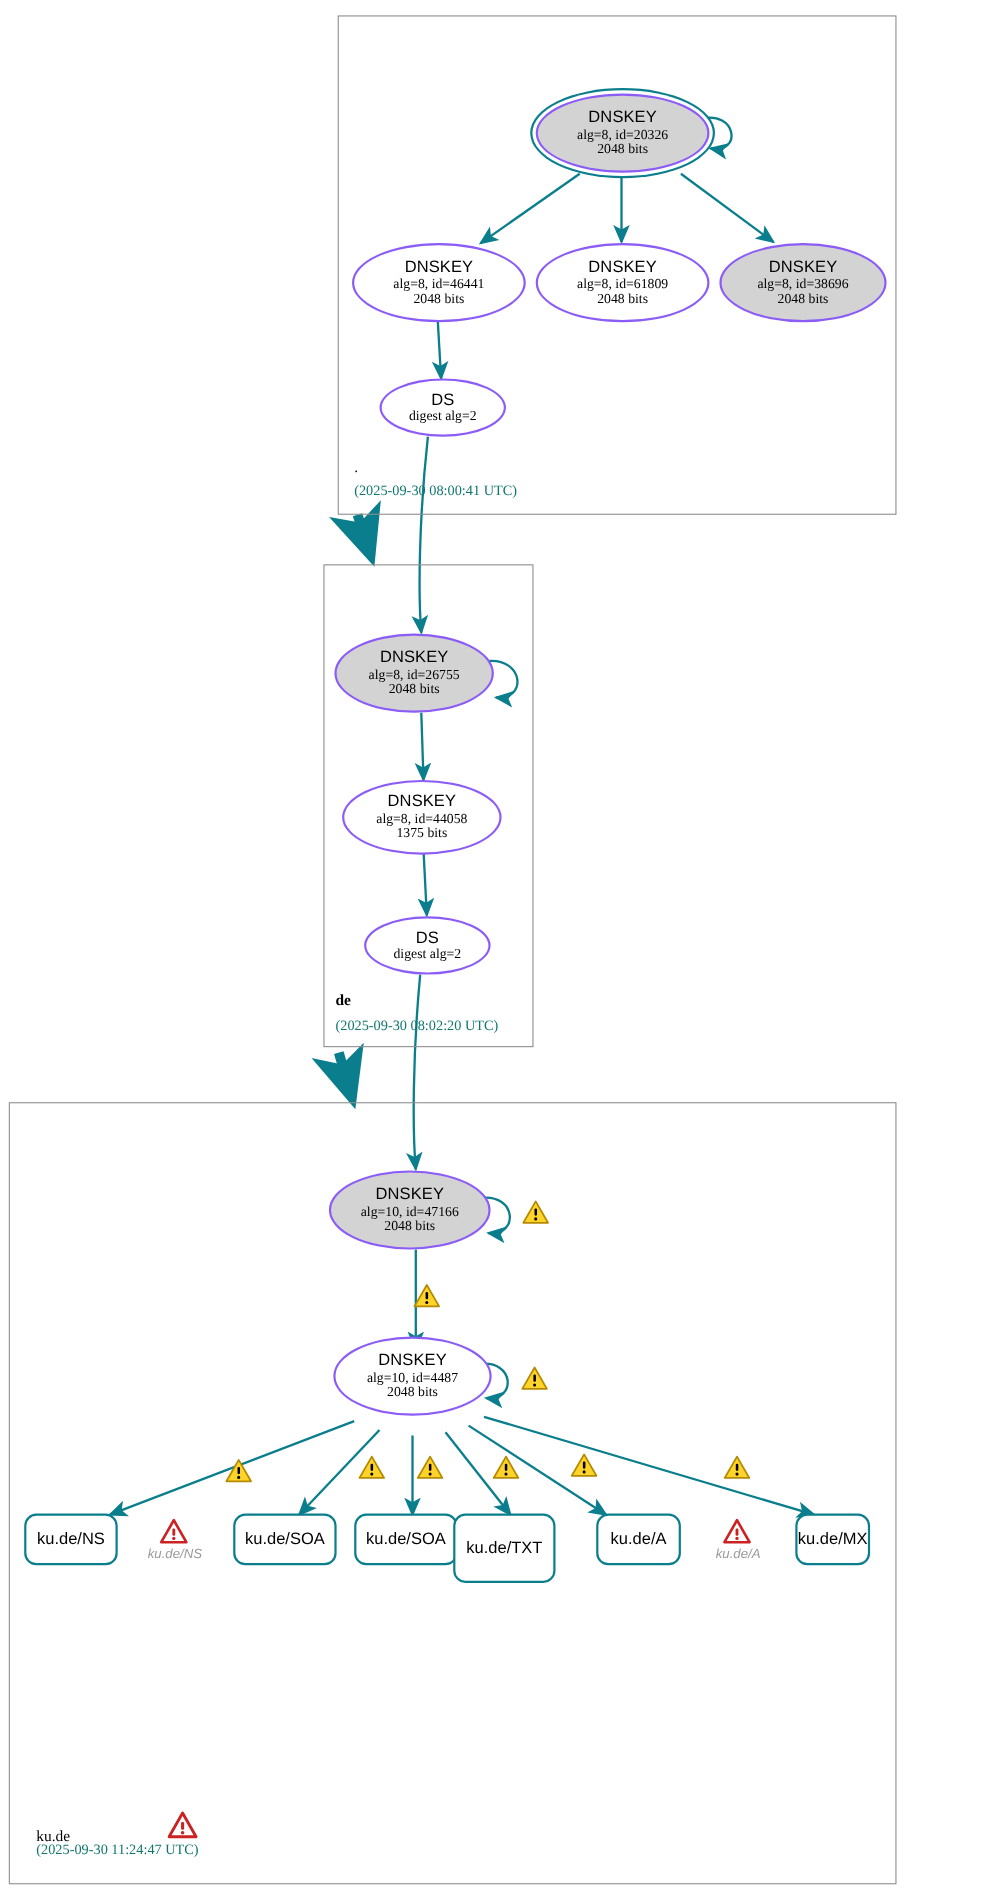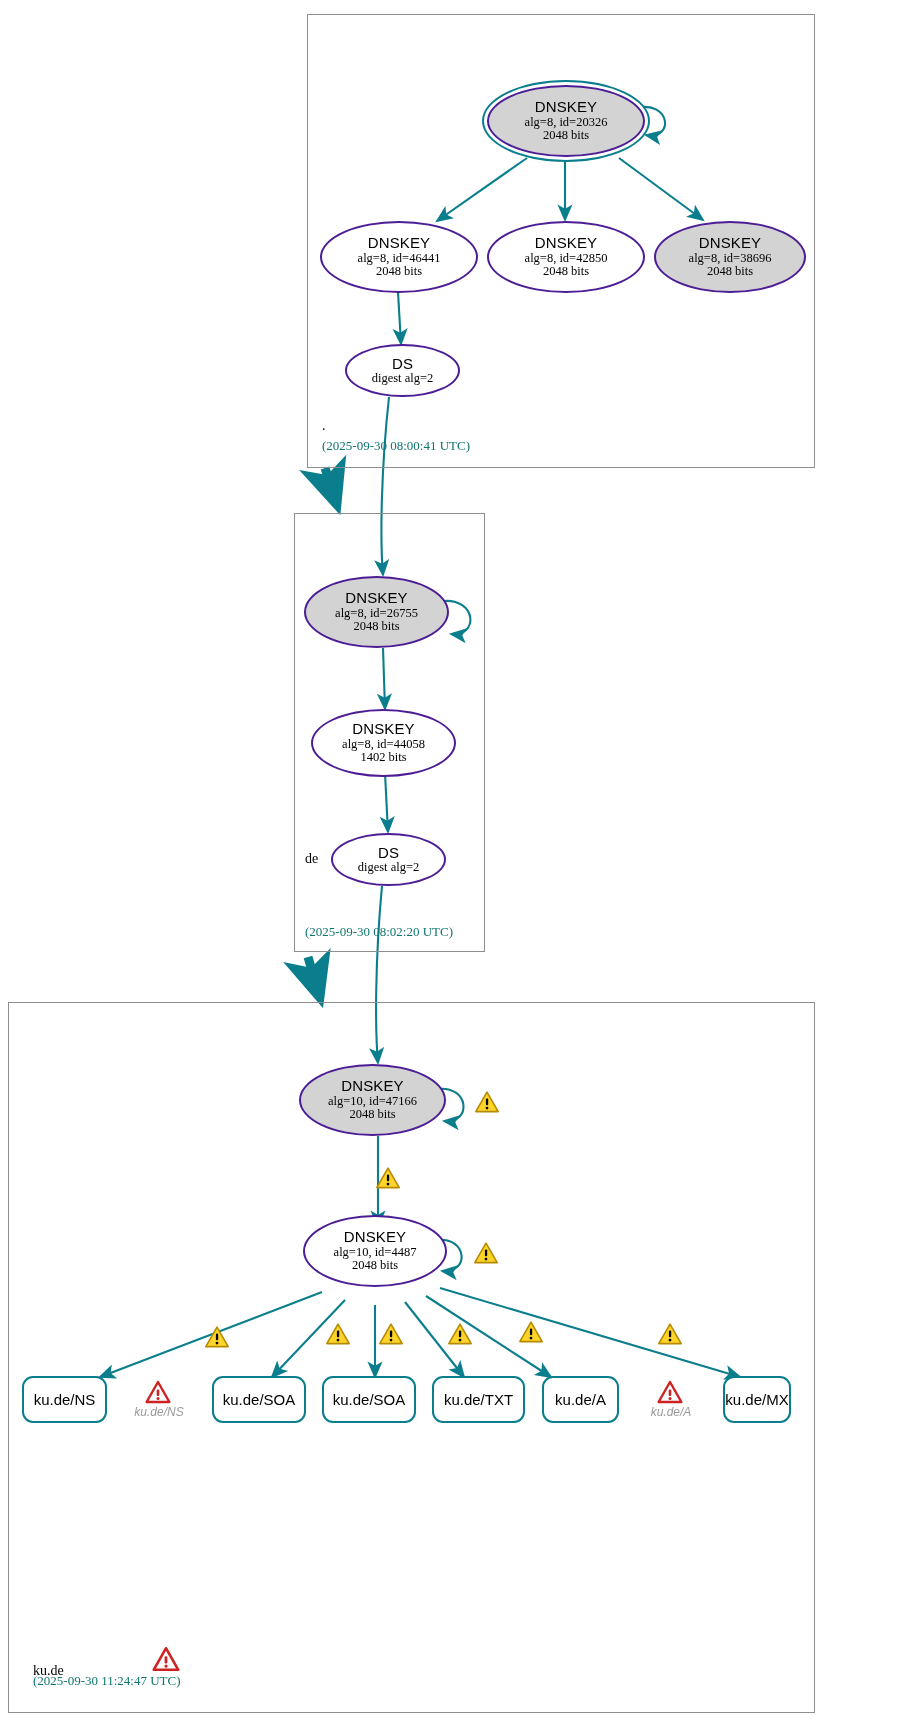--- a/index.html
+++ b/index.html
@@ -46,21 +46,21 @@
     white-space: nowrap;
   }
   
   .node {
     position: absolute;
     display: flex;
     flex-direction: column;
     align-items: center;
     justify-content: center;
     box-sizing: border-box;
-    border: 2px solid #4c1d95;
+    border: 2px solid #8b5cf6;
     border-radius: 50%;
     background: #ffffff;
     text-align: center;
     line-height: 1.08;
   }
   .node.secure-key {
     background: #d3d3d3;
   }
   .node.double {
     box-shadow: 0 0 0 3px #ffffff, 0 0 0 5px #0a7e8c;
@@ -167,21 +167,21 @@
       <path d="M 426,1296 L 551,1377" fill="none" stroke="#0a7e8c" stroke-width="2.1" marker-end="url(#arrowTeal)"></path>
       <path d="M 440,1288 L 740,1377" fill="none" stroke="#0a7e8c" stroke-width="2.1" marker-end="url(#arrowTeal)"></path>
     </g>
   </svg>
 
   <div class="zone" style="left:307px; top:14px; width:508px; height:454px;"></div>
   <div class="zone-label" style="left:322px; top:418px;">.</div>
   <div class="zone-time" style="left:322px; top:438px;">(2025-09-30 08:00:41 UTC)</div>
 
   <div class="zone" style="left:294px; top:513px; width:191px; height:439px;"></div>
-  <div class="zone-label" style="left:305px; top:851px;">de</div>
+  <div class="zone-label" style="left:305px; top:903px;font-weight:bold;">de</div>
   <div class="zone-time" style="left:305px; top:924px;font-family:Liberation Serif, serif;">(2025-09-30 08:02:20 UTC)</div>
 
   <div class="zone" style="left:8px; top:1002px; width:807px; height:711px;"></div>
   <div class="zone-label" style="left:33px; top:1663px;">ku.de</div>
   <div class="zone-time" style="left:33px; top:1673px;text-align:right;">(2025-09-30 11:24:47 UTC)</div>
 
   <svg class="icon-error" viewBox="0 0 26 24" style="left:152px; top:1646px; width:28px; height:26px;">
     <path d="M13 2.0 L24.4 22 L1.6 22 Z" fill="#ffffff" stroke="#cc2222" stroke-width="2.4" stroke-linejoin="round"></path>
     <rect x="11.7" y="9.5" width="2.6" height="6.6" rx="1.1" fill="#cc2222"></rect>
     <circle cx="13" cy="18.6" r="1.5" fill="#cc2222"></circle>
@@ -194,21 +194,21 @@
   </div>
 
   <div class="node" style="left:320px; top:221px; width:158px; height:72px;">
     <div class="t1">DNSKEY</div>
     <div class="t2">alg=8, id=46441</div>
     <div class="t3">2048 bits</div>
   </div>
 
   <div class="node" style="left:487px; top:221px; width:158px; height:72px;">
     <div class="t1">DNSKEY</div>
-    <div class="t2">alg=8, id=42850</div>
+    <div class="t2">alg=8, id=61809</div>
     <div class="t3">2048 bits</div>
   </div>
 
   <div class="node secure-key" style="left:654px; top:221px; width:152px; height:72px;">
     <div class="t1">DNSKEY</div>
     <div class="t2">alg=8, id=38696</div>
     <div class="t3">2048 bits</div>
   </div>
 
   <div class="node ds" style="left:345px; top:344px; width:115px; height:53px;">
@@ -218,21 +218,21 @@
 
   <div class="node secure-key" style="left:304px; top:576px; width:145px; height:72px;">
     <div class="t1">DNSKEY</div>
     <div class="t2">alg=8, id=26755</div>
     <div class="t3">2048 bits</div>
   </div>
 
   <div class="node" style="left:311px; top:709px; width:145px; height:68px;">
     <div class="t1">DNSKEY</div>
     <div class="t2">alg=8, id=44058</div>
-    <div class="t3">1402 bits</div>
+    <div class="t3">1375 bits</div>
   </div>
 
   <div class="node ds" style="left:331px; top:833px; width:115px; height:53px;">
     <div class="t1">DS</div>
     <div class="t2">digest alg=2</div>
   </div>
 
   <div class="node secure-key" style="left:299px; top:1064px; width:147px; height:72px;">
     <div class="t1">DNSKEY</div>
     <div class="t2">alg=10, id=47166</div>
@@ -297,21 +297,21 @@
     <path d="M13 2.0 L24.4 22 L1.6 22 Z" fill="#ffffff" stroke="#cc2222" stroke-width="2.4" stroke-linejoin="round"></path>
     <rect x="11.7" y="9.5" width="2.6" height="6.6" rx="1.1" fill="#cc2222"></rect>
     <circle cx="13" cy="18.6" r="1.5" fill="#cc2222"></circle>
   </svg>
   <div class="err-label" style="left:124px; top:1405px; width:70px;">ku.de/NS</div>
 
   <div class="rrbox" style="left:212px; top:1376px; width:94px; height:47px;">ku.de/SOA</div>
 
   <div class="rrbox" style="left:322px; top:1376px; width:94px; height:47px;">ku.de/SOA</div>
 
-  <div class="rrbox" style="left:432px; top:1376px; width:93px; height:47px;">ku.de/TXT</div>
+  <div class="rrbox" style="left:412px; top:1376px; width:93px; height:63px;">ku.de/TXT</div>
 
   <div class="rrbox" style="left:542px; top:1376px; width:77px; height:47px;">ku.de/A</div>
   <svg class="icon-error" viewBox="0 0 26 24" style="left:657px; top:1380px;">
     <path d="M13 2.0 L24.4 22 L1.6 22 Z" fill="#ffffff" stroke="#cc2222" stroke-width="2.4" stroke-linejoin="round"></path>
     <rect x="11.7" y="9.5" width="2.6" height="6.6" rx="1.1" fill="#cc2222"></rect>
     <circle cx="13" cy="18.6" r="1.5" fill="#cc2222"></circle>
   </svg>
   <div class="err-label" style="left:638px; top:1405px; width:66px;">ku.de/A</div>
 
   <div class="rrbox" style="left:723px; top:1376px; width:68px; height:47px;">ku.de/MX</div>

